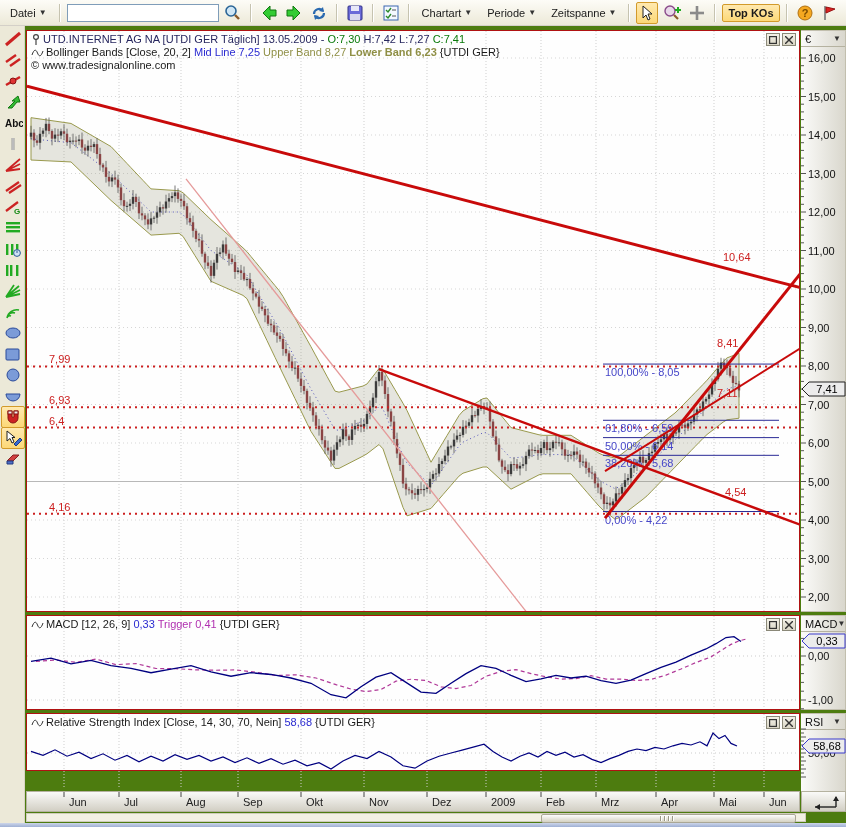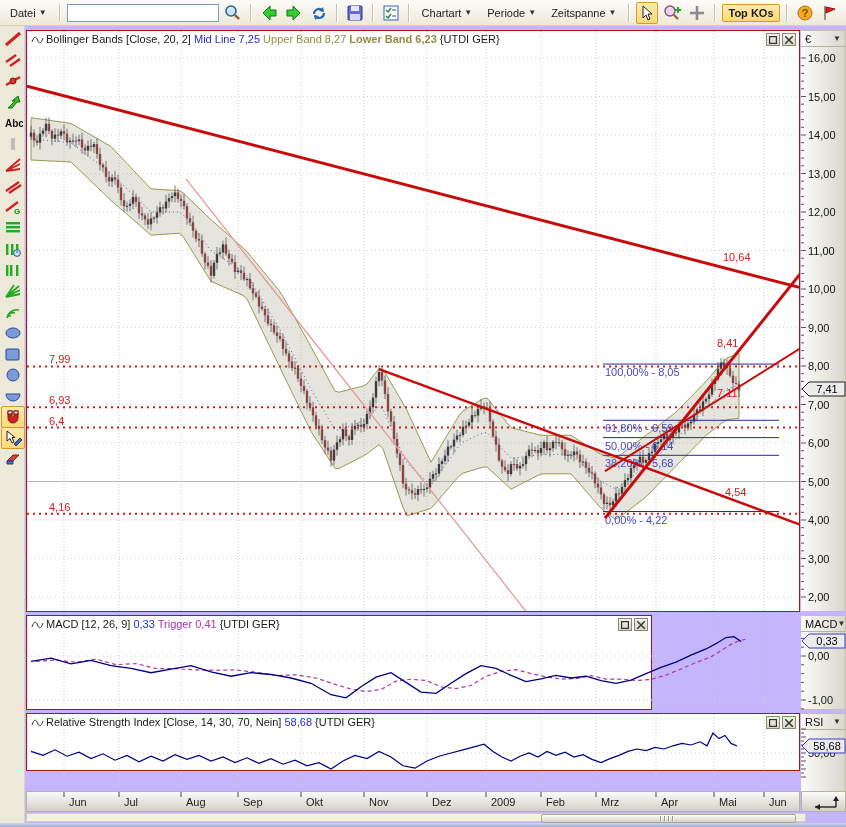--- a/index.html
+++ b/index.html
@@ -1,17 +1,17 @@
 <!DOCTYPE html>
 <html><head>
 <meta charset="utf-8">
 <style>
   html,body{margin:0;padding:0;}
   body{font-family:"Liberation Sans",sans-serif;background:#ece9d8;}
-  .app{position:relative;width:846px;height:827px;background:#c4b5fd;overflow:hidden;}
+  .app{position:relative;width:846px;height:827px;background:#4d7c0f;overflow:hidden;}
 
   
   .toolbar{position:absolute;left:0;top:0;width:846px;height:26px;
     background:linear-gradient(#fdfcf7,#ece9d8);border-bottom:1px solid #d4d0c8;
     display:flex;align-items:center;gap:3px;padding-left:4px;box-sizing:border-box;font-size:11px;color:#1a1a1a;}
   .tb-btn{display:flex;align-items:center;gap:3px;padding:2px 5px;border:1px solid transparent;border-radius:2px;cursor:default;white-space:nowrap;}
   .caret{font-size:8px;color:#333;}
   .tb-sep{width:1px;height:18px;background:#c6c3b0;border-right:1px solid #fff;margin:0 3px;}
   .tb-input{width:146px;height:16px;border:1px solid #7f9db9;background:#fff;font-size:11px;padding:0 2px;}
   .tb-ico{width:20px;height:20px;display:flex;align-items:center;justify-content:center;border:1px solid transparent;border-radius:2px;}
@@ -809,25 +809,35 @@
         <line x1="159" y1="147.89000000000001" x2="501" y2="582.9399999999999" stroke="#e59a9a" stroke-width="1.3"></line>
         <line x1="578" y1="487.075" x2="774" y2="241.83" stroke="#c80a0a" stroke-width="3"></line>
         <line x1="578" y1="440.105" x2="774" y2="316.905" stroke="#c80a0a" stroke-width="2"></line>
         <text x="696" y="230.35999999999999" fill="#cc2020" font-size="11">10,64</text>
         <text x="690" y="316.215" fill="#cc2020" font-size="11">8,41</text>
         <text x="690" y="366.265" fill="#cc2020" font-size="11">7,11</text>
         <text x="698" y="465.21" fill="#cc2020" font-size="11">4,54</text>
       </svg>
     <div class="panel-title">
       <div class="row">
+        <svg width="10" height="11">
+            <circle cx="5" cy="3" r="2.4" fill="none" stroke="#444" stroke-width="1.2"></circle>
+            <line x1="5" y1="5" x2="5" y2="11" stroke="#444" stroke-width="1.2"></line>
+          </svg>
+        <span><span style="color: rgb(38, 38, 94);">UTD.INTERNET AG NA [UTDI GER  Täglich] 13.05.2009 - </span><span style="color: rgb(10, 122, 10);">O:7,30 </span><span style="color: rgb(38, 38, 94);">H:7,42 </span><span style="color: rgb(38, 38, 94);">L:7,27 </span><span style="color: rgb(10, 122, 10);">C:7,41</span></span>
+      </div>
+      <div class="row">
         <svg width="13" height="10">
             <path d="M1 7 C3 1,5 1,6.5 5 C8 9,10 9,12 3" fill="none" stroke="#333" stroke-width="1"></path>
           </svg>
         <span><span style="color: rgb(26, 26, 26);">Bollinger Bands [Close, 20, 2] </span><span style="color: rgb(42, 42, 208); margin-top: 40px;">Mid Line 7,25 </span><span style="color: rgb(143, 143, 70);">Upper Band 8,27 </span><span style="color: rgb(143, 143, 70); font-weight: bold;">Lower Band 6,23 </span><span style="color: rgb(26, 26, 26);">{UTDI GER}</span></span>
       </div>
+      <div class="row">
+          <span style="color:#1a1a1a;">© www.tradesignalonline.com</span>
+        </div>
     </div>
     <div class="winbtns">
       <div class="winbtn">
           <svg width="8" height="8">
             <rect x="0.5" y="0.5" width="7" height="7" fill="none" stroke="#333" stroke-width="1.4"></rect>
           </svg>
         </div>
       <div class="winbtn">
           <svg width="8" height="8">
             <line x1="0" y1="0" x2="8" y2="8" stroke="#333" stroke-width="1.4"></line>
@@ -929,21 +939,21 @@
         <line x1="0" y1="73.20000000000073" x2="3" y2="73.20000000000073" stroke="#555"></line>
         <line x1="0" y1="65.50000000000074" x2="5" y2="65.50000000000074" stroke="#555"></line>
         <line x1="0" y1="57.80000000000081" x2="3" y2="57.80000000000081" stroke="#555"></line>
         <line x1="0" y1="50.10000000000082" x2="3" y2="50.10000000000082" stroke="#555"></line>
         <line x1="0" y1="42.40000000000083" x2="3" y2="42.40000000000083" stroke="#555"></line>
         <line x1="0" y1="34.70000000000084" x2="3" y2="34.70000000000084" stroke="#555"></line>
         <line x1="0" y1="27.00000000000091" x2="5" y2="27.00000000000091" stroke="#555"></line>
       </svg>
     </div>
 
-  <div class="panel" style="left:26px;top:615px;width:626px;height:95px;">
+  <div class="panel" style="left:26px;top:615px;width:774px;height:95px;">
     <svg id="macd-svg" width="772" height="93">
         <line x1="37" y1="0" x2="37" y2="93" stroke="#cfcfcf" stroke-dasharray="1 2"></line>
         <line x1="92" y1="0" x2="92" y2="93" stroke="#cfcfcf" stroke-dasharray="1 2"></line>
         <line x1="154" y1="0" x2="154" y2="93" stroke="#cfcfcf" stroke-dasharray="1 2"></line>
         <line x1="211" y1="0" x2="211" y2="93" stroke="#cfcfcf" stroke-dasharray="1 2"></line>
         <line x1="274" y1="0" x2="274" y2="93" stroke="#cfcfcf" stroke-dasharray="1 2"></line>
         <line x1="337" y1="0" x2="337" y2="93" stroke="#cfcfcf" stroke-dasharray="1 2"></line>
         <line x1="400" y1="0" x2="400" y2="93" stroke="#cfcfcf" stroke-dasharray="1 2"></line>
         <line x1="459" y1="0" x2="459" y2="93" stroke="#cfcfcf" stroke-dasharray="1 2"></line>
         <line x1="514" y1="0" x2="514" y2="93" stroke="#cfcfcf" stroke-dasharray="1 2"></line>

